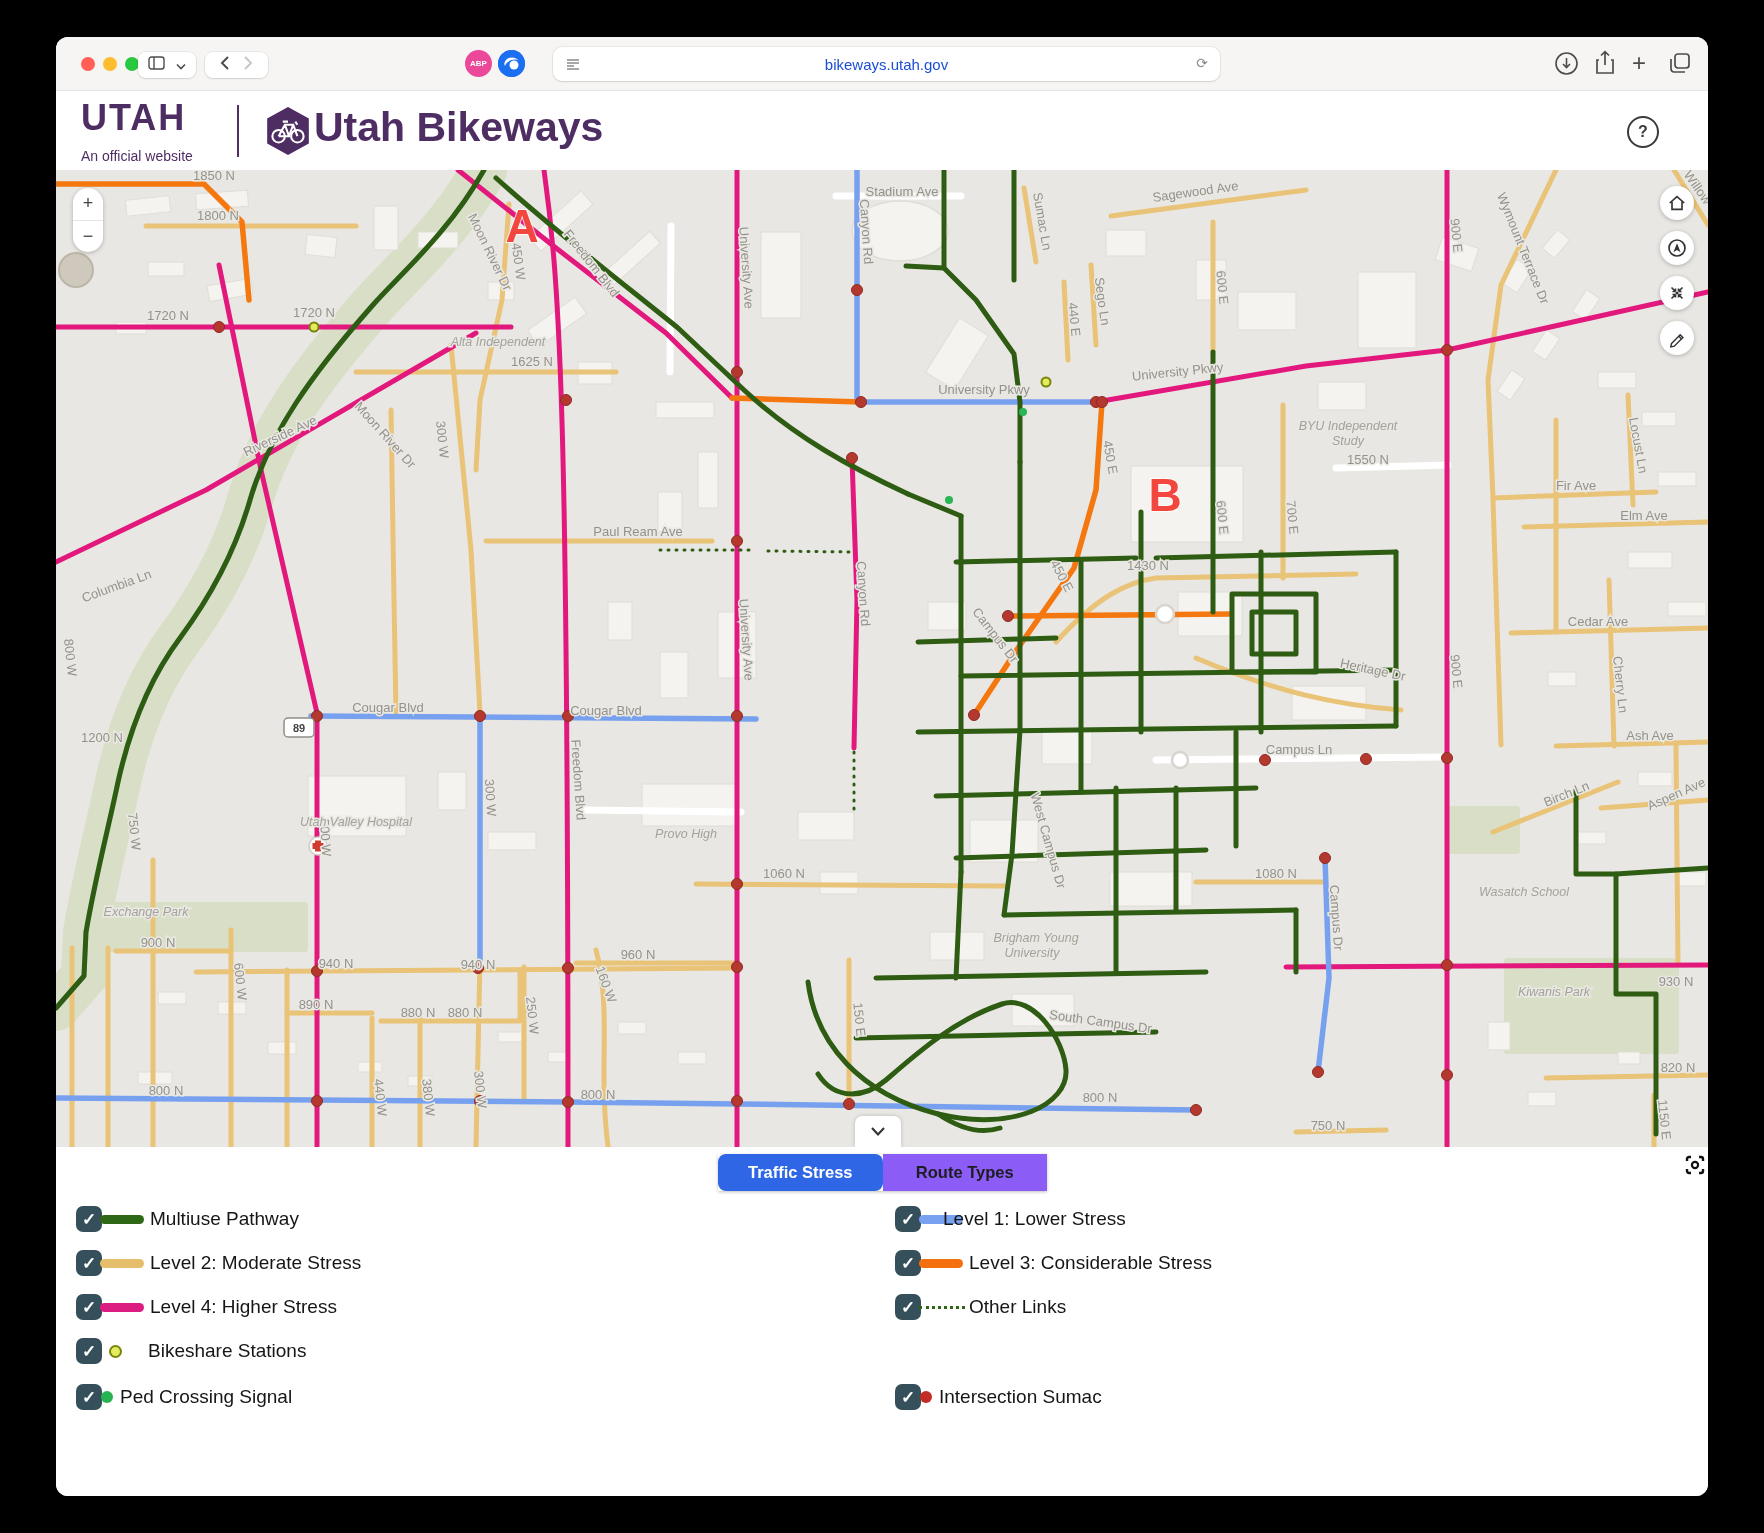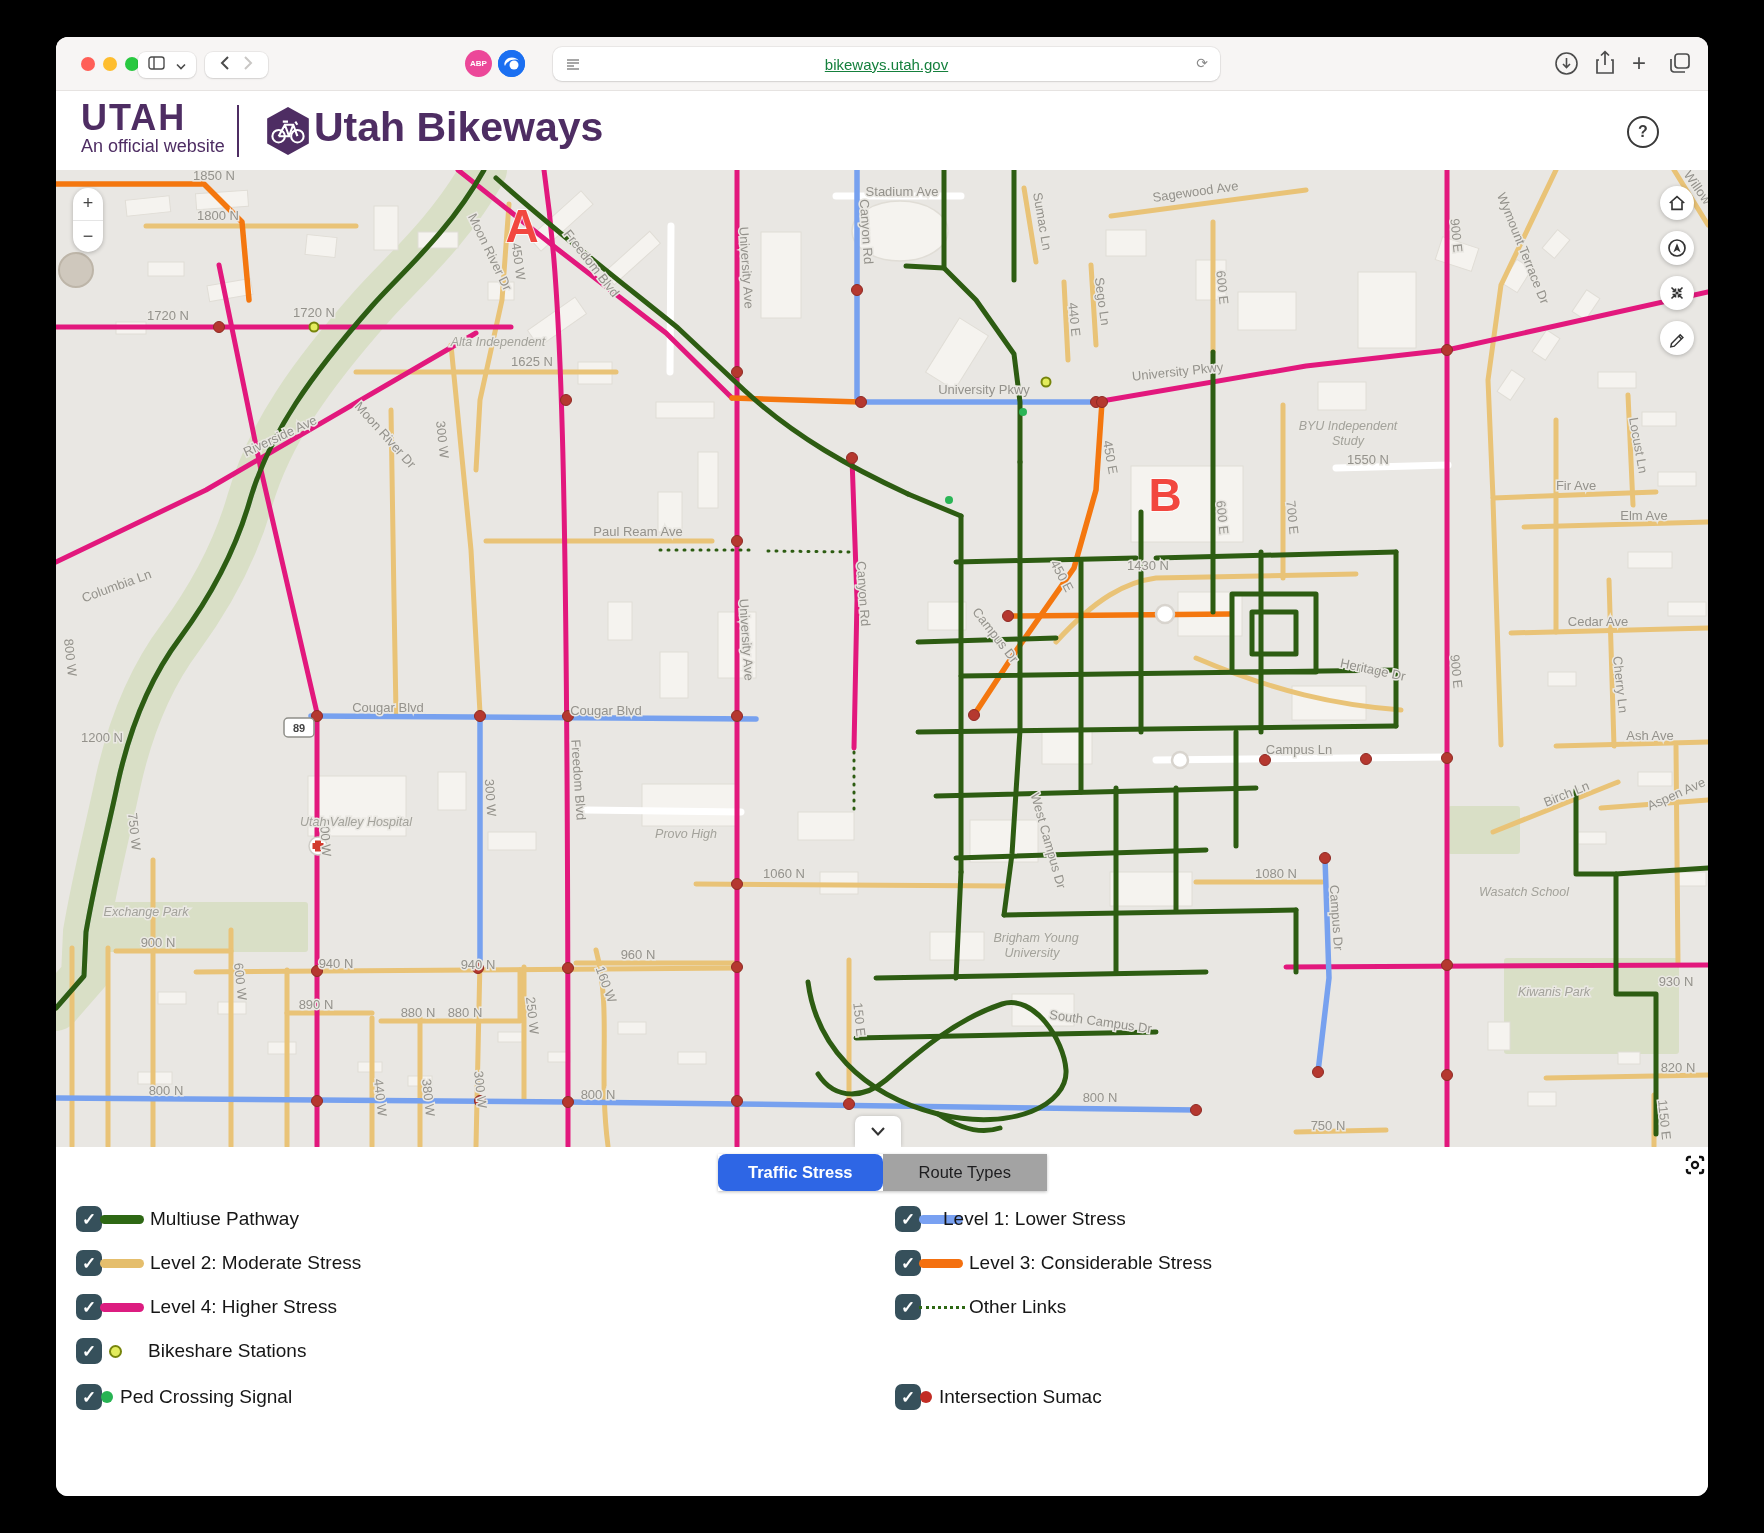--- a/index.html
+++ b/index.html
@@ -3,45 +3,45 @@
 <meta charset="utf-8">
 <style>
   html,body{margin:0;padding:0;width:1764px;height:1533px;background:#000;font-family:"Liberation Sans",sans-serif;overflow:hidden;}
   .frame{position:absolute;left:56px;top:37px;width:1652px;height:1459px;background:#fff;border-radius:12px;overflow:hidden;box-shadow:0 10px 40px rgba(0,0,0,.6);}
   
   .toolbar{position:relative;height:53px;background:#F7F5F4;border-bottom:1px solid #E6E3E1;}
   .tl{position:absolute;top:20px;width:14px;height:14px;border-radius:50%;}
   .pill{position:absolute;background:#fff;border-radius:8px;box-shadow:0 0 0 1px rgba(0,0,0,.05),0 1px 2px rgba(0,0,0,.10);display:flex;align-items:center;justify-content:space-evenly;}
   .gly{color:#4c4c4c;}
   .urlbar{position:absolute;left:497px;top:10px;width:667px;height:34px;background:#fff;border-radius:9px;box-shadow:0 0 0 1px rgba(0,0,0,.05),0 1px 2px rgba(0,0,0,.10);display:flex;align-items:center;justify-content:center;}
-  .url{font-size:15px;color:#15803d;text-decoration:underline;}
+  .url{font-size:15px;color:#1d4ed8;}
   .circbadge{position:absolute;top:13px;width:27px;height:27px;border-radius:50%;display:flex;align-items:center;justify-content:center;}
   
   .header{position:relative;height:79px;background:#fff;}
   .utah-logo{position:absolute;left:25px;top:9px;color:#4E2D63;}
   .utah-logo .big{font-size:36px;font-weight:bold;letter-spacing:2px;line-height:36px;}
-  .utah-logo .sub{font-size:18px;margin-top:0px;text-align:center;}
+  .utah-logo .sub{font-size:14px;margin-top:12px;text-align:center;}
   .hdr-divider{position:absolute;left:181px;top:14px;width:2px;height:52px;background:#4E2D63;}
   .hexwrap{position:absolute;left:207px;top:15px;}
   .app-title{position:absolute;left:258px;top:13px;font-size:41px;font-weight:bold;color:#4E2D63;letter-spacing:0px;}
   .help{position:absolute;left:1571px;top:25px;width:28px;height:28px;border-radius:50%;border:2px solid #3a3a3a;color:#3a3a3a;display:flex;align-items:center;justify-content:center;font-size:16px;font-weight:bold;}
   
   .map{position:relative;height:977px;background:#E9E7E3;overflow:hidden;}
   .map svg.base{position:absolute;left:0;top:0;}
   .zoompill{position:absolute;left:17px;top:18px;width:30px;height:64px;background:#fff;border-radius:15px;box-shadow:0 1px 4px rgba(0,0,0,.25);display:flex;flex-direction:column;}
   .zoompill div{flex:1;display:flex;align-items:center;justify-content:center;font-size:18px;color:#444;}
   .zoompill .zin{border-bottom:1px solid #e5e5e5;}
   .mapbtn{position:absolute;left:1604px;width:34px;height:34px;border-radius:50%;background:#fff;box-shadow:0 1px 4px rgba(0,0,0,.25);display:flex;align-items:center;justify-content:center;}
   .collapse-btn{position:absolute;left:799px;top:946px;width:46px;height:31px;background:#fff;border-radius:7px 7px 0 0;box-shadow:0 0 4px rgba(0,0,0,.2);display:flex;align-items:center;justify-content:center;}
   
   .panel{position:relative;height:350px;background:#fff;}
   .tabs{position:absolute;left:662px;top:7px;width:329px;height:37px;display:flex;border-radius:0;overflow:hidden;box-shadow:0 1px 3px rgba(0,0,0,.25);font-size:16.5px;}
   .tab{flex:1;display:flex;align-items:center;justify-content:center;cursor:pointer;}
   .tab.active{background:#2E66E5;color:#fff;font-weight:bold;border-radius:8px;}
-  .tab.inactive{background:#a3a3a3;color:#1d1d1f;}
+  .tab.inactive{background:#8b5cf6;color:#1d1d1f;font-weight:bold;}
   .fsbtn{position:absolute;left:1625px;top:4px;width:28px;height:28px;display:flex;align-items:center;justify-content:center;}
   .cbox{position:absolute;width:26px;height:26px;background:#36505B;border-radius:7px;display:flex;align-items:center;justify-content:center;color:#fff;font-size:17px;font-weight:bold;}
   .lswatch{position:absolute;height:9px;width:44px;border-radius:5px;}
   .ldot{position:absolute;border-radius:50%;}
   .ldotted{position:absolute;width:46px;border-top:3px dotted #2E6814;}
   .llabel{position:absolute;font-size:19px;color:#161616;white-space:nowrap;}
 </style>
 </head>
 <body>
 

